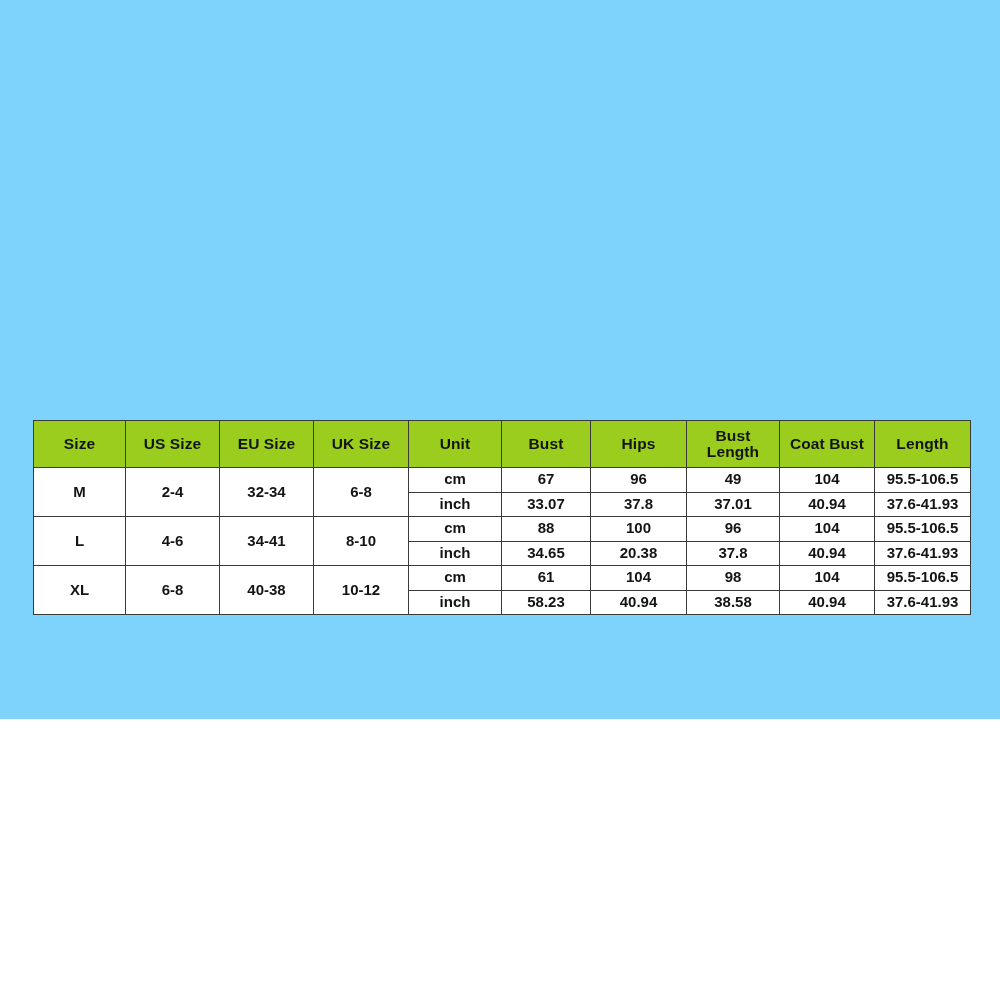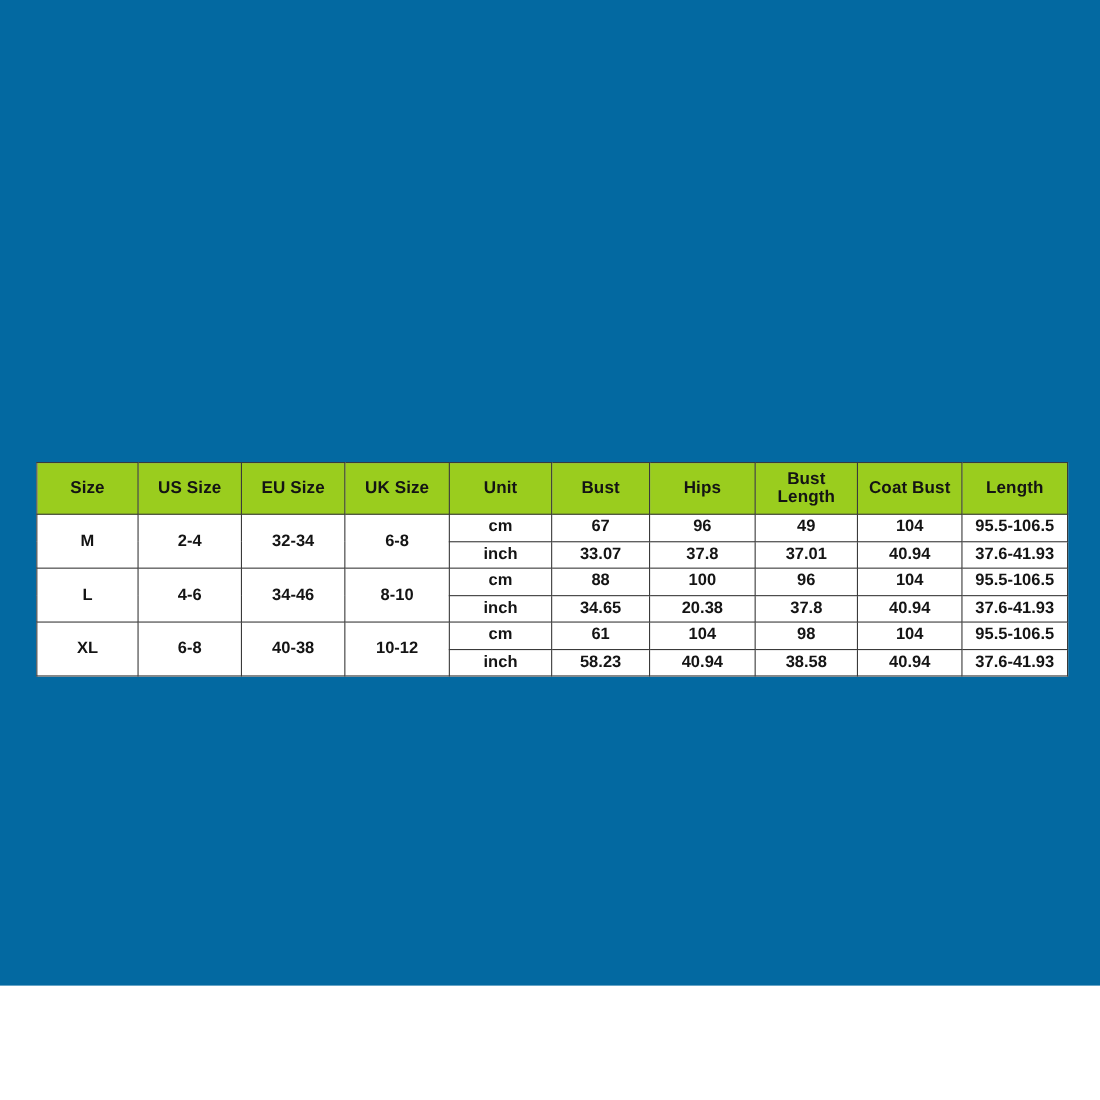--- a/index.html
+++ b/index.html
@@ -12,22 +12,22 @@
     height: 1000px;
     font-family: "Liberation Sans", sans-serif;
     position: relative;
     overflow: hidden;
   }
   #canvas {
     position: absolute;
     left: 0;
     top: 0;
     width: 1000px;
-    height: 896px;
-    background: #0369a1;
+    height: 719px;
+    background: #7dd3fc;
   }
   #size-chart-wrap {
     position: absolute;
     left: 33px;
     top: 420px;
     width: 937px;
   }
   table.size-chart {
     border-collapse: collapse;
     table-layout: fixed;
@@ -135,21 +135,21 @@
           <td>33.07</td>
           <td>37.8</td>
           <td>37.01</td>
           <td>40.94</td>
           <td>37.6-41.93</td>
         </tr>
 
         <tr>
           <td class="sz-cell" rowspan="2">L</td>
           <td rowspan="2">4-6</td>
-          <td rowspan="2">34-46</td>
+          <td rowspan="2">34-41</td>
           <td rowspan="2">8-10</td>
           <td class="unit-cell">cm</td>
           <td>88</td>
           <td>100</td>
           <td>96</td>
           <td>104</td>
           <td>95.5-106.5</td>
         </tr>
         <tr>
           <td class="unit-cell">inch</td>

